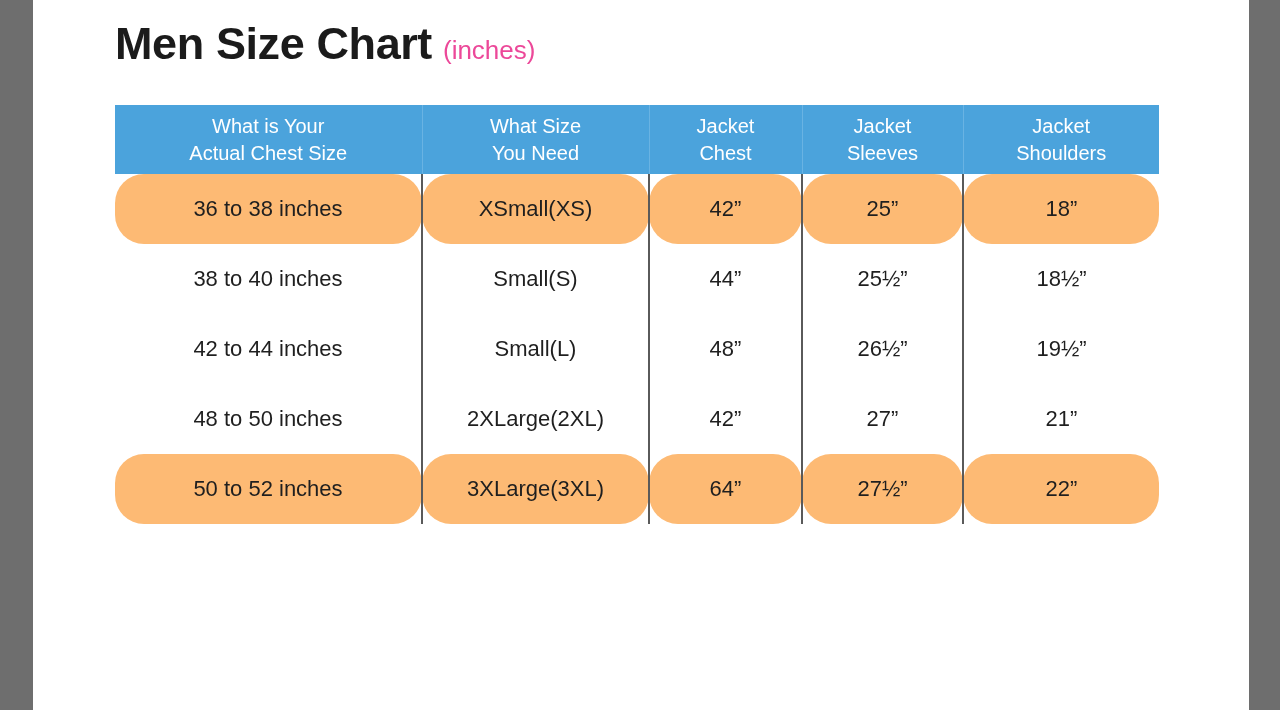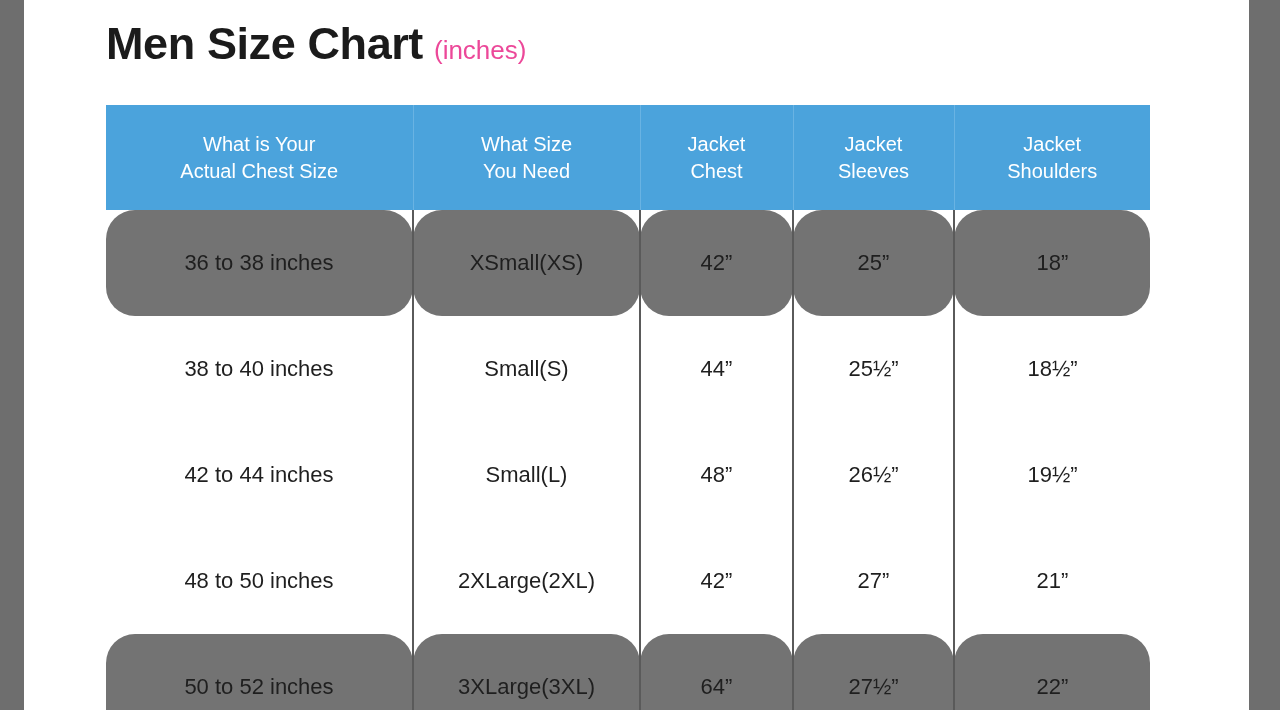--- a/index.html
+++ b/index.html
@@ -18,21 +18,21 @@
     position: absolute;
     top: 0;
     height: 710px;
     background: #6e6e6e;
   }
   .letterbox.left  { left: 0;  width: 36px; }
   .letterbox.right { left: 1249px; width: 31px; }
 
   .page {
     position: absolute;
-    left: 24px;
+    left: 33px;
     top: 0;
     width: 1213px;
     height: 710px;
     background: #ffffff;
   }
 
   .title-wrap {
     position: absolute;
     left: 82px;
     top: 18px;
@@ -54,21 +54,21 @@
 
   .table {
     position: absolute;
     left: 82px;
     top: 105px;
     width: 1044px;
     border-collapse: collapse;
     table-layout: fixed;
   }
   .table td, .table th {
-    padding: 18px;
+    padding: 0;
     margin: 0;
   }
 
   .hrow th {
     background: #4ba3dc;
     color: #ffffff;
     font-weight: normal;
     font-size: 20px;
     line-height: 1.32;
     height: 69px;
@@ -81,21 +81,21 @@
 
   .drow td {
     height: 70px;
     text-align: center;
     vertical-align: middle;
     font-size: 22px;
     color: #1f1f1f;
     border-right: 2px solid #5a5a5a;
   }
   .drow td:last-child { border-right: none; }
-  .drow.shade td { background: #737373; border-radius: 29px; }
+  .drow.shade td { background: #fdba74; border-radius: 29px; }
   .drow.plain td { background: #ffffff; }
   .drow.shade td:first-child,
   .drow.plain td:first-child { border-left: none; }
 </style>
 </head>
 <body>
 
 <div class="letterbox left"></div>
 <div class="letterbox right"></div>
 

